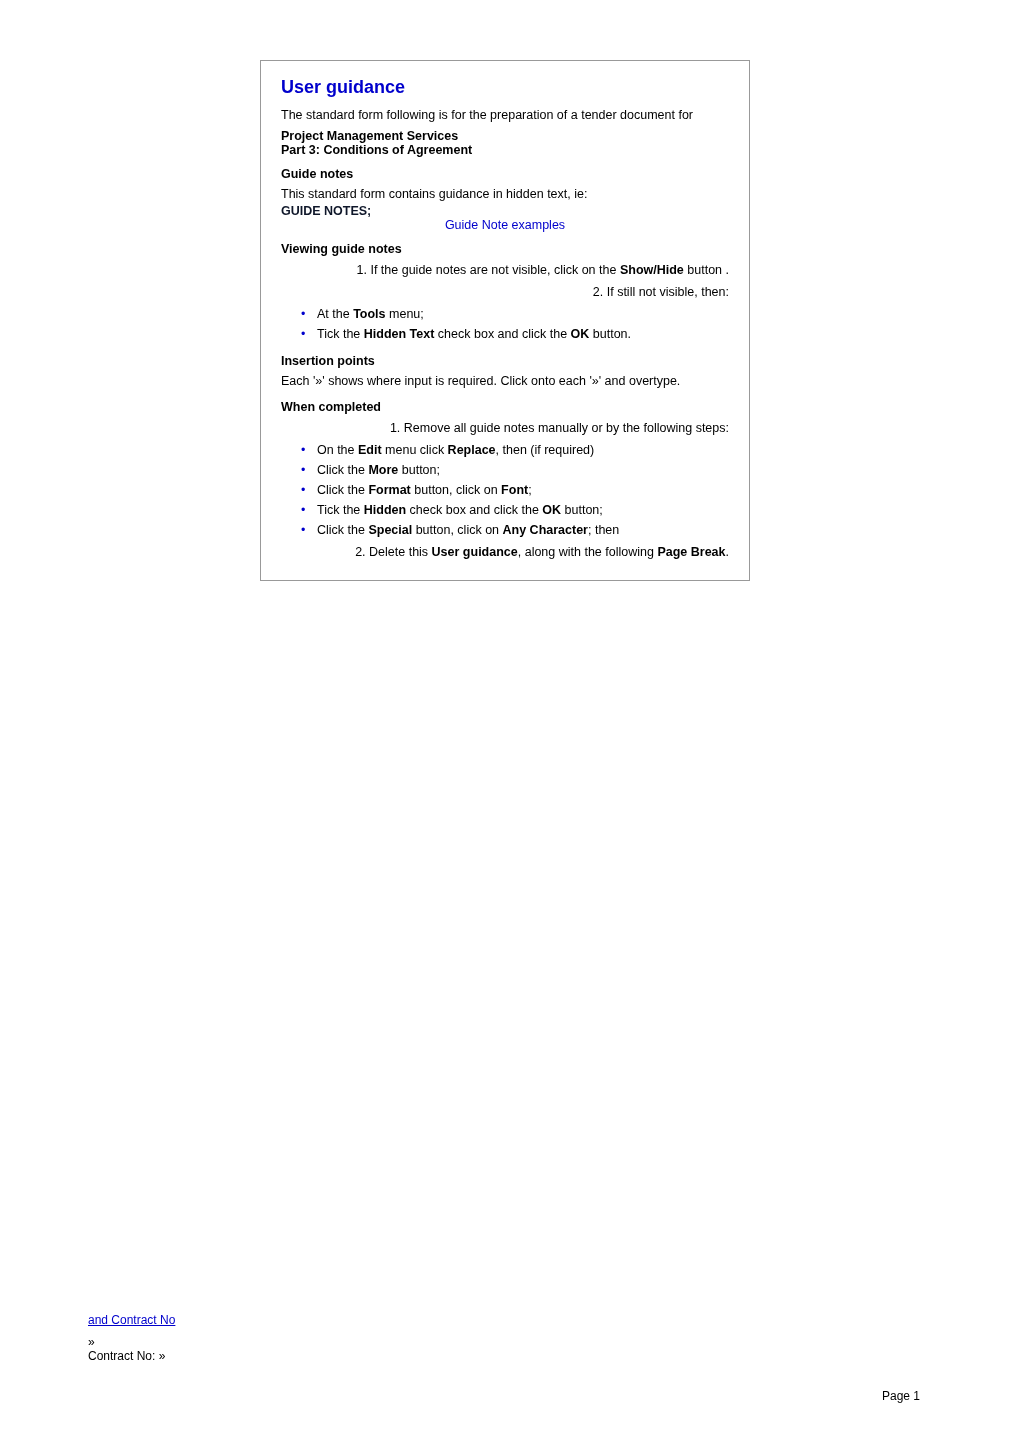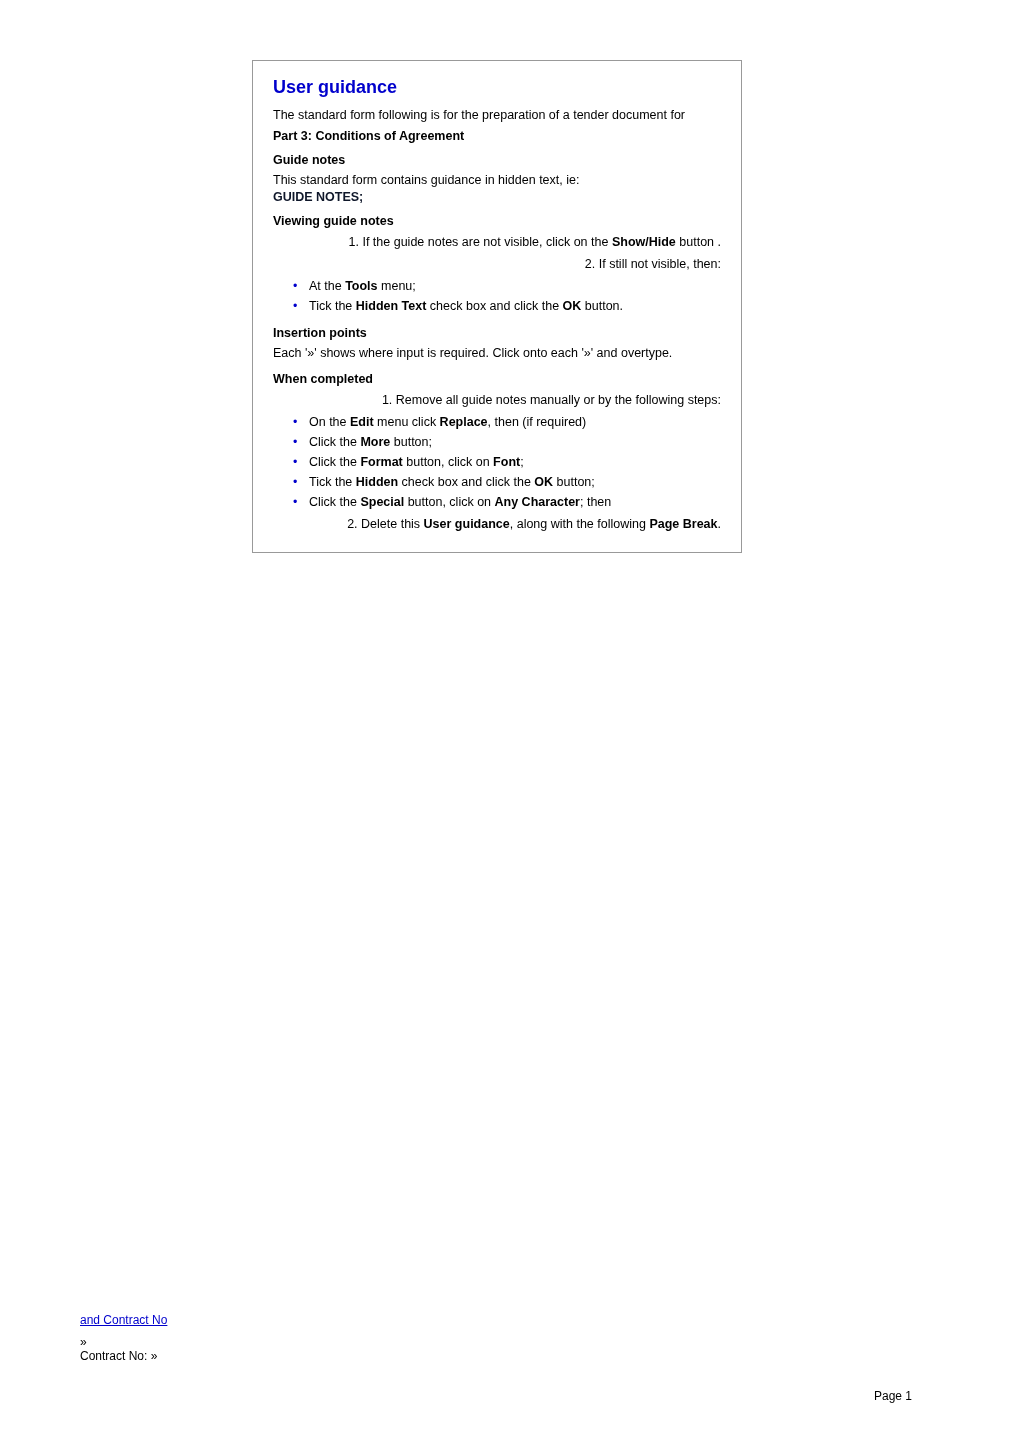--- a/index.html
+++ b/index.html
@@ -15,20 +15,21 @@
       width: 1020px;
       min-height: 1443px;
       position: relative;
     }
     .page-container {
       width: 994px;
       min-height: 1443px;
       background: #ffffff;
       padding: 60px 80px;
       position: relative;
+      margin-left: 8px;
     }
     .guidance-box {
       border: 1px solid #999;
       padding: 16px 20px;
       margin-bottom: 20px;
       width: 490px;
       margin-left: auto;
       margin-right: auto;
     }
     .guidance-title {
@@ -125,25 +126,27 @@
 
 <div class="page-container">
 
   <div class="guidance-box">
 
     <div class="guidance-title">User guidance</div>
 
     <p class="intro-text">
       <span>The standard form following is for the preparation of a tender document for</span>
     </p>
+    <p class="intro-bold">Project Management Services</p>
     <p class="intro-bold">Part 3: Conditions of Agreement</p>
 
     <div class="section-heading">Guide notes</div>
     <p class="body-text">This standard form contains guidance in hidden text, ie:</p>
     <span class="guide-notes-red">GUIDE NOTES;</span>
+    <span class="guide-note-example">Guide Note examples</span>
 
     <div class="section-heading">Viewing guide notes</div>
     <p class="numbered-item">
       <span>1. If the guide notes are not visible, click on the </span><span class="bold">Show/Hide</span><span> button .</span>
     </p>
     <p class="numbered-item">2. If still not visible, then:</p>
     <ul class="bullet-list">
       <li>
         <span>At the </span><span class="bold">Tools</span><span> menu;</span>
       </li>

